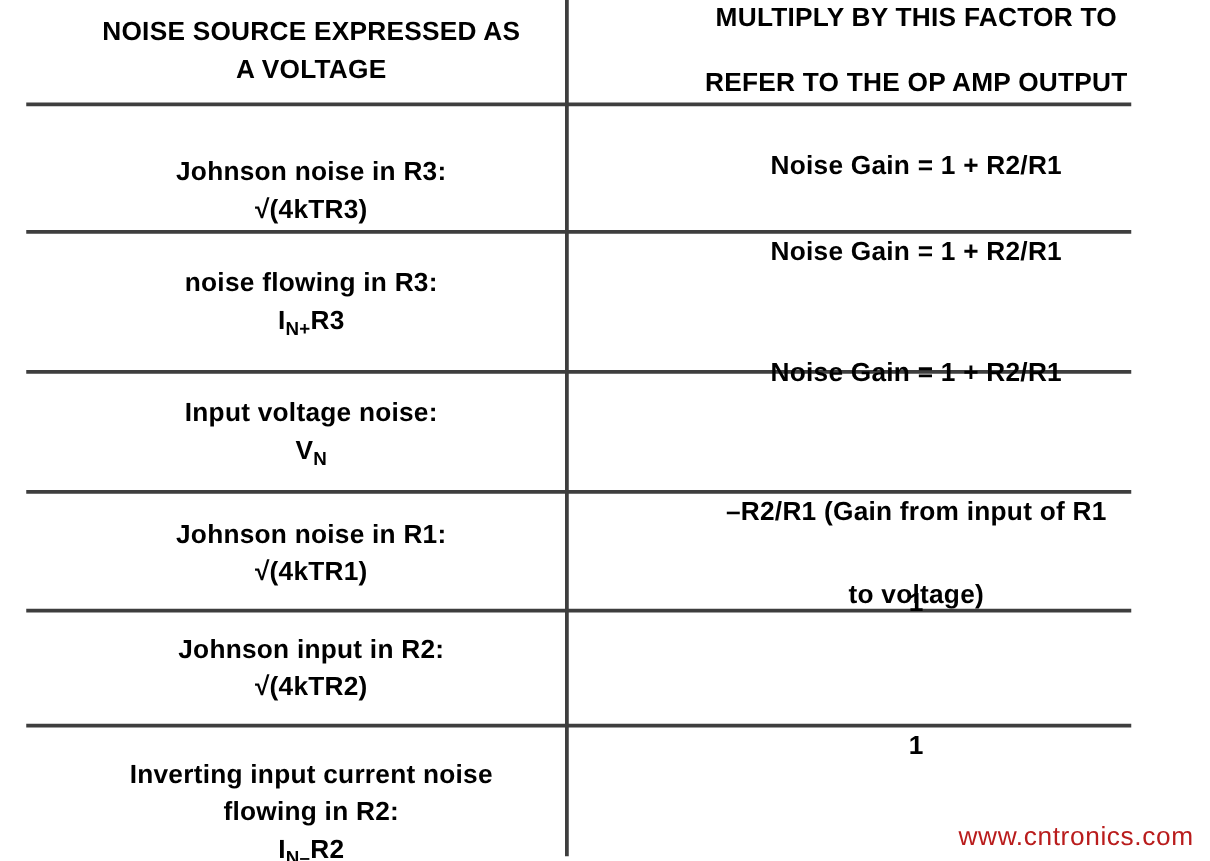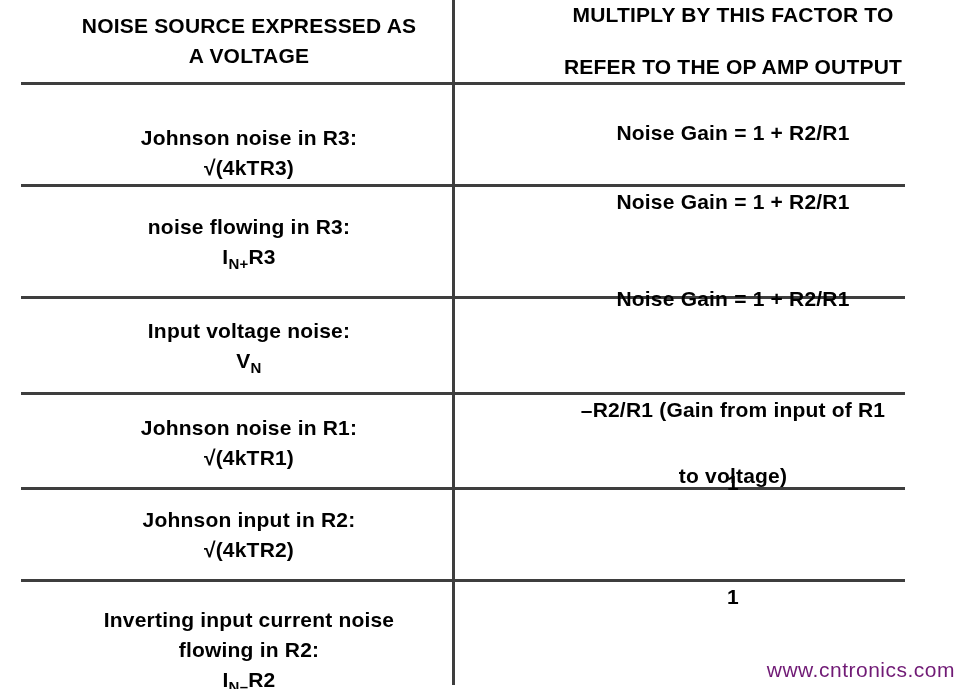--- a/index.html
+++ b/index.html
@@ -49,21 +49,21 @@
   .shift-d15 { transform:translateY(15px); }
   .shift-u15 { transform:translateY(-15px); }
   .shift-u22 { transform:translateY(-22px); }
 
   .line { white-space:nowrap; }
   sub.fsub { font-size:15px; line-height:0; }
 
   .watermark {
     position:absolute; right:13px; bottom:7px;
     font-weight:400; font-size:21px;
-    color:#701a75;
+    color:#b91c1c;
     letter-spacing:0.5px;
     white-space:nowrap;
     margin-top:27px;
   }
 </style>
 </head>
 <body>
 
 <div class="page">
 

